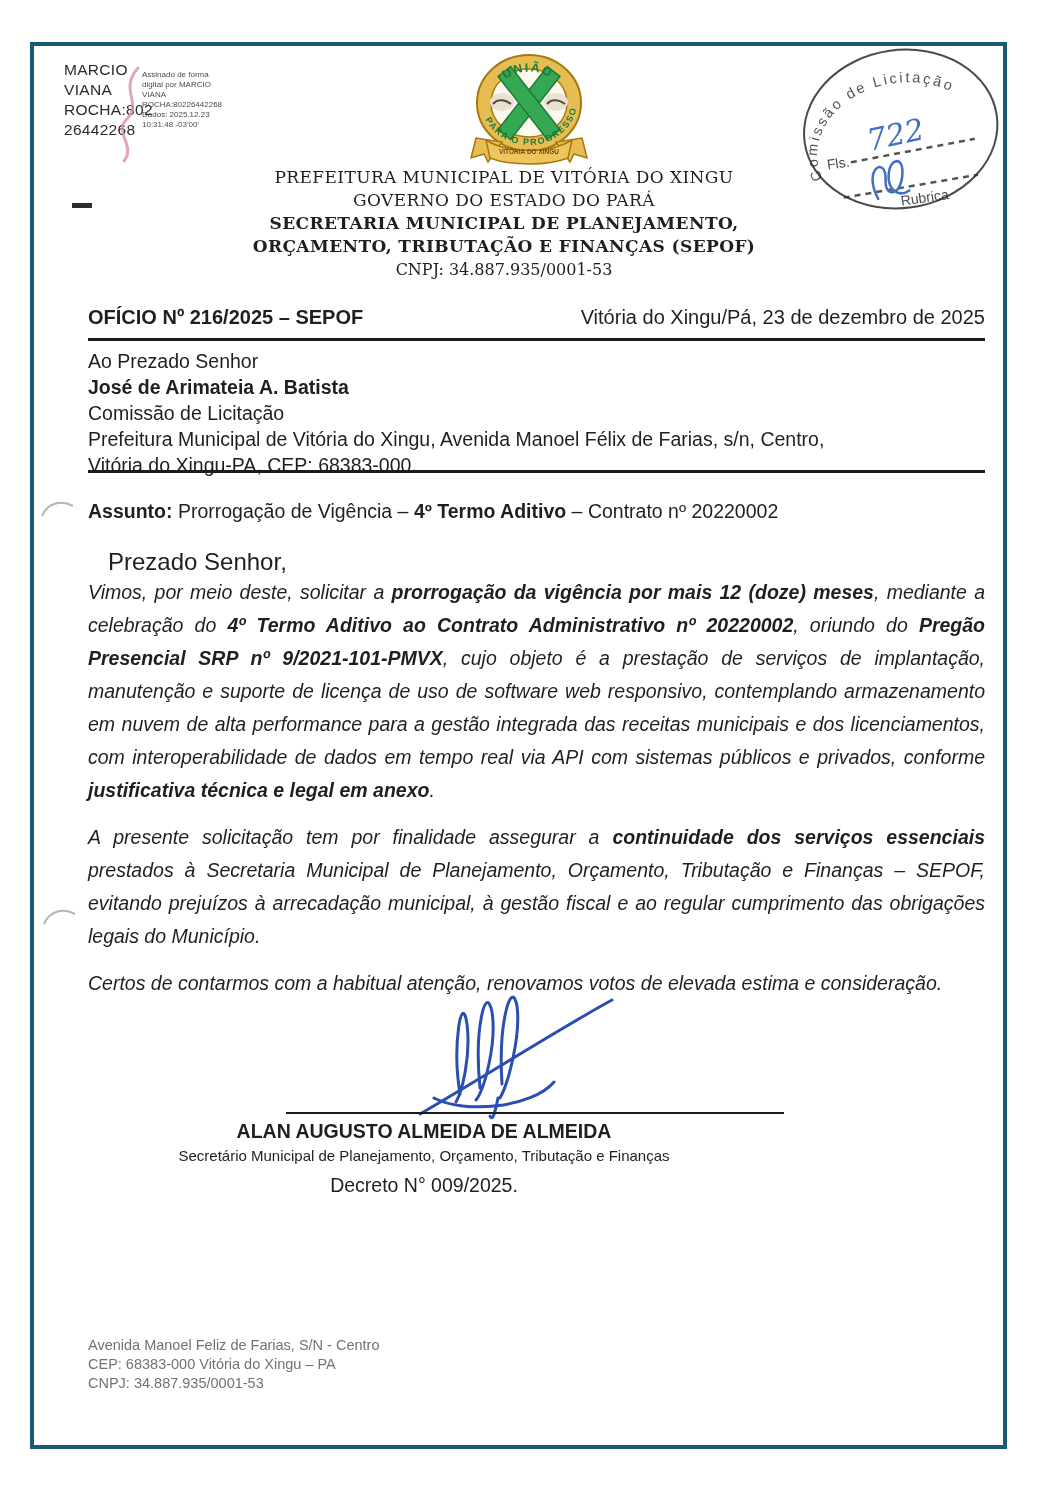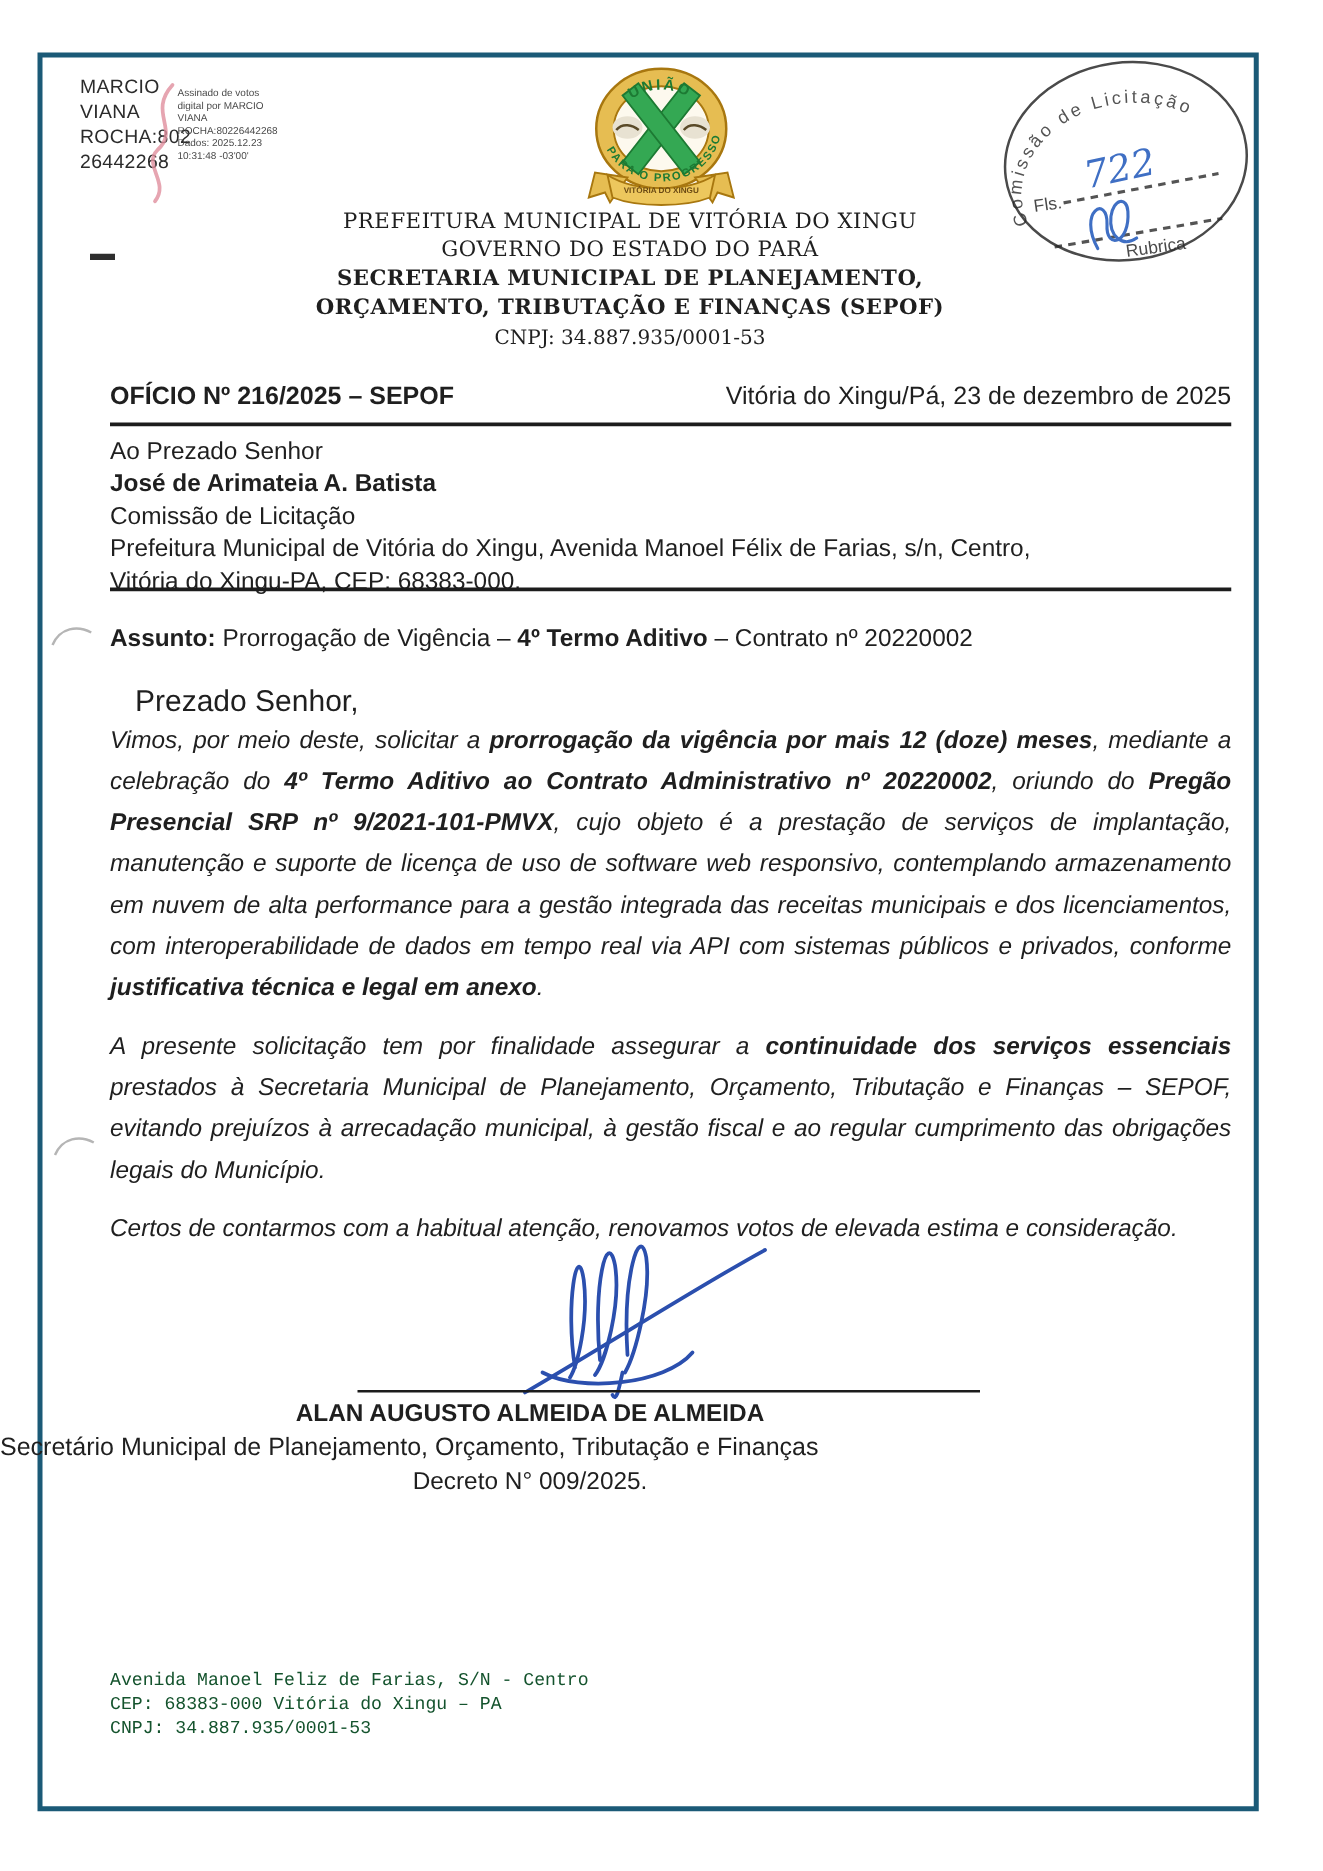--- a/index.html
+++ b/index.html
@@ -50,26 +50,26 @@
 
   
   .body-text { position:absolute; left:88px; top:576px; width:897px;
                font-size:19.5px; line-height:33px; text-align:justify; }
   .body-text p { margin:0 0 14px 0;font-style:italic; }
 
   
   .sig-scribble { position:absolute; left:402px; top:972px; }
   .sig-line { position:absolute; left:286px; top:1112px; width:498px; height:2px; background:#1c1c1c; }
   .sig-name   { position:absolute; left:0; right:210px; top:1120px; text-align:center; font-size:19.5px; font-weight:bold; }
-  .sig-role   { position:absolute; left:0; right:210px; top:1147px; font-size:20px; }
+  .sig-role   { position:absolute; left:0; right:210px; top:1147px; text-align:center; font-size:15px; }
   .sig-decree { position:absolute; left:0; right:210px; top:1174px; text-align:center; font-size:19.5px; }
 
   
-  .footer { position:absolute; left:88px; top:1336px; font-family:Liberation Mono, monospace;
-            font-size:14.5px; line-height:19px; color:#14532d; }
+  .footer { position:absolute; left:88px; top:1336px; font-family:Liberation Sans, sans-serif;
+            font-size:14.5px; line-height:19px; color:#737373; }
 
   
   .artifact-dash { position:absolute; left:72px; top:203px; width:20px; height:5px; background:#2e2e2e; }
   .artifact-curve { position:absolute; }
 </style>
 </head>
 <body>
 
 <div class="page">
   <div class="frame"></div>
@@ -79,21 +79,21 @@
     <div>VIANA</div>
     <div>ROCHA:802</div>
     <div>26442268</div>
   </div>
   <div class="dsig-flourish">
     <svg width="34" height="100" viewBox="0 0 34 100">
       <path d="M 24 4 C 4 26 30 40 12 56 C 0 68 22 82 10 97" fill="none" stroke="#e08f9e" stroke-width="3" stroke-linecap="round" opacity="0.8"></path>
     </svg>
   </div>
   <div class="dsig-details">
-    <div>Assinado de votos</div>
+    <div>Assinado de forma</div>
     <div>digital por MARCIO</div>
     <div>VIANA</div>
     <div>ROCHA:80226442268</div>
     <div>Dados: 2025.12.23</div>
     <div>10:31:48 -03'00'</div>
   </div>
 
   <div class="crest">
     <svg width="122" height="118" viewBox="0 0 122 118">
       <ellipse cx="61" cy="53" rx="52" ry="48" fill="#e6bd52" stroke="#a8770f" stroke-width="2"></ellipse>

